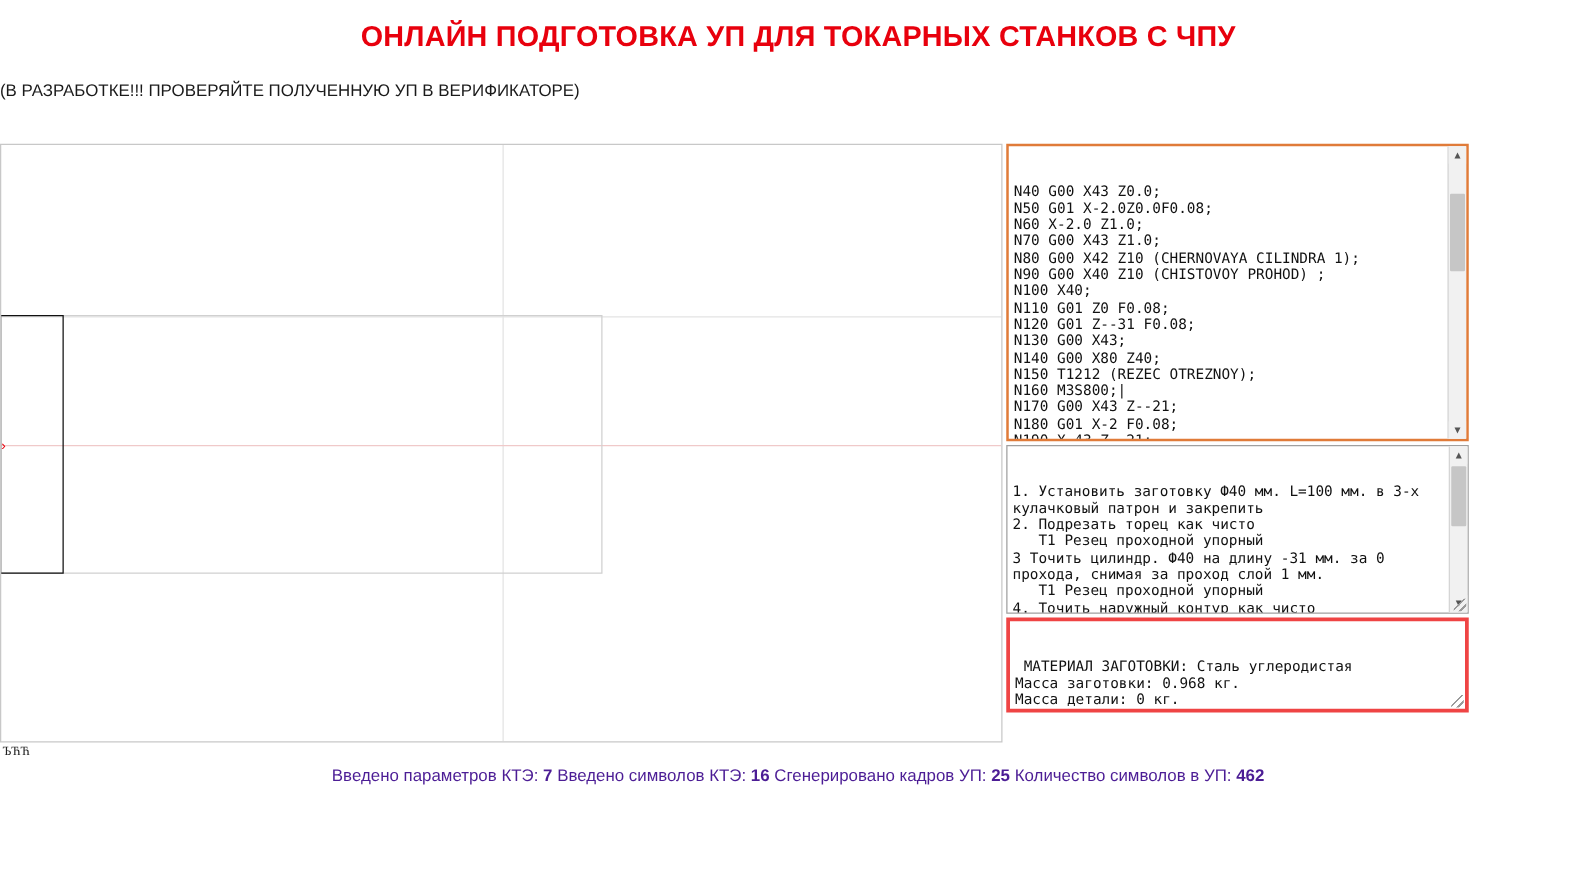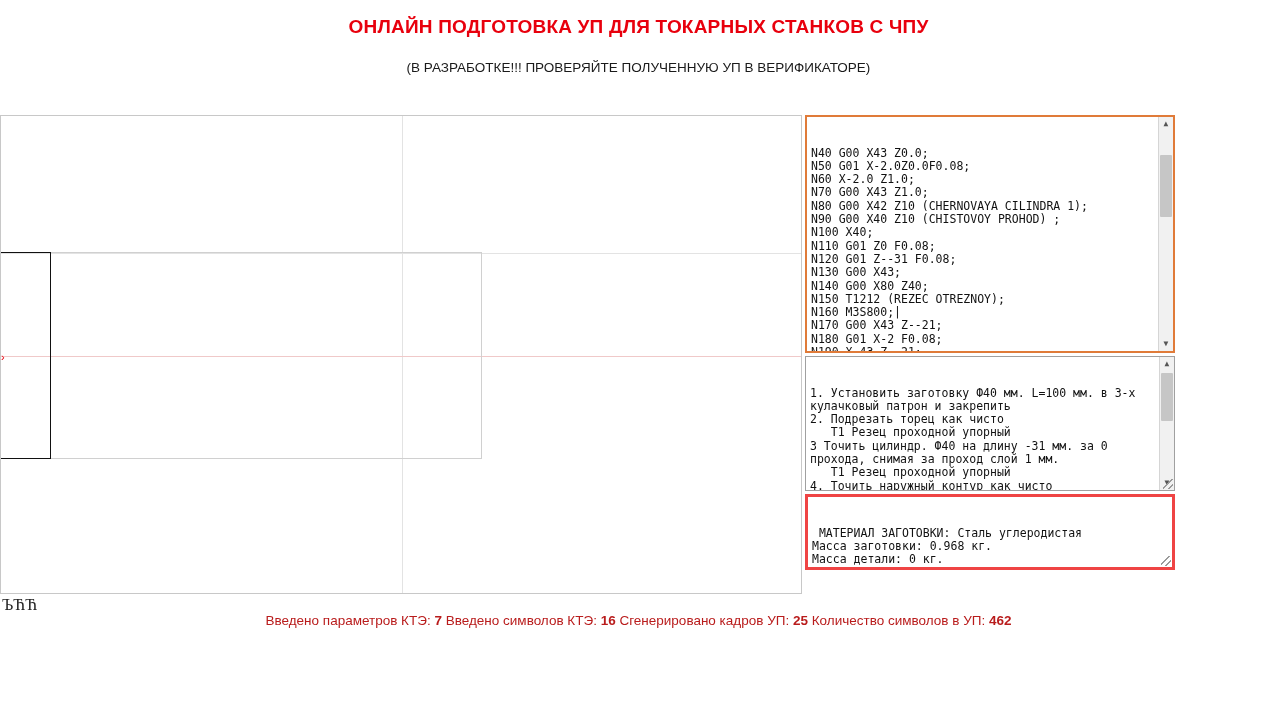--- a/index.html
+++ b/index.html
@@ -12,28 +12,27 @@
     font-family: "Liberation Sans", sans-serif;
   }
   .page {
     position: relative;
     width: 1277px;
     height: 715px;
   }
   .title {
     text-align: center;
     color: #e8000d;
-    font-size: 19px;
+    font-size: 23px;
     font-weight: bold;
     letter-spacing: 0.2px;
     margin: 8px 0 0 0;
     padding-top: 8px;
   }
   .subtitle {
-    text-align: center;
     color: #1a1a1a;
     font-size: 13.5px;
     margin-top: 22px;
   }
   .workarea {
     position: absolute;
     top: 107px;
     left: 0;
     width: 1277px;
     height: 480px;
@@ -86,21 +85,21 @@
   .tool-marker {
     position: absolute;
     color: #e8000d;
     font-size: 11px;
     line-height: 1;
   }
   .canvas-footer {
     position: absolute;
     left: 2px;
     top: 481px;
-    font-size: 16px;
+    font-size: 10px;
     color: #222;
     font-family: "Liberation Serif", serif;
   }
   
   .right-col {
     position: absolute;
     left: 805px;
     top: 0;
     width: 370px;
   }
@@ -172,21 +171,21 @@
       linear-gradient(135deg, transparent 0 40%, #9a9a9a 40% 50%, transparent 50% 70%, #9a9a9a 70% 80%, transparent 80%);
   }
   
   .stats {
     position: absolute;
     top: 602px;
     left: 0;
     width: 1277px;
     text-align: center;
     font-size: 13.5px;
-    color: #b91c1c;
+    color: #4c1d95;
     line-height: 21px;
   }
   .stats b { font-weight: bold; }
 </style>
 </head>
 <body>
 
 <div class="page">
 
   <div class="title">ОНЛАЙН ПОДГОТОВКА УП ДЛЯ ТОКАРНЫХ СТАНКОВ С ЧПУ</div>

